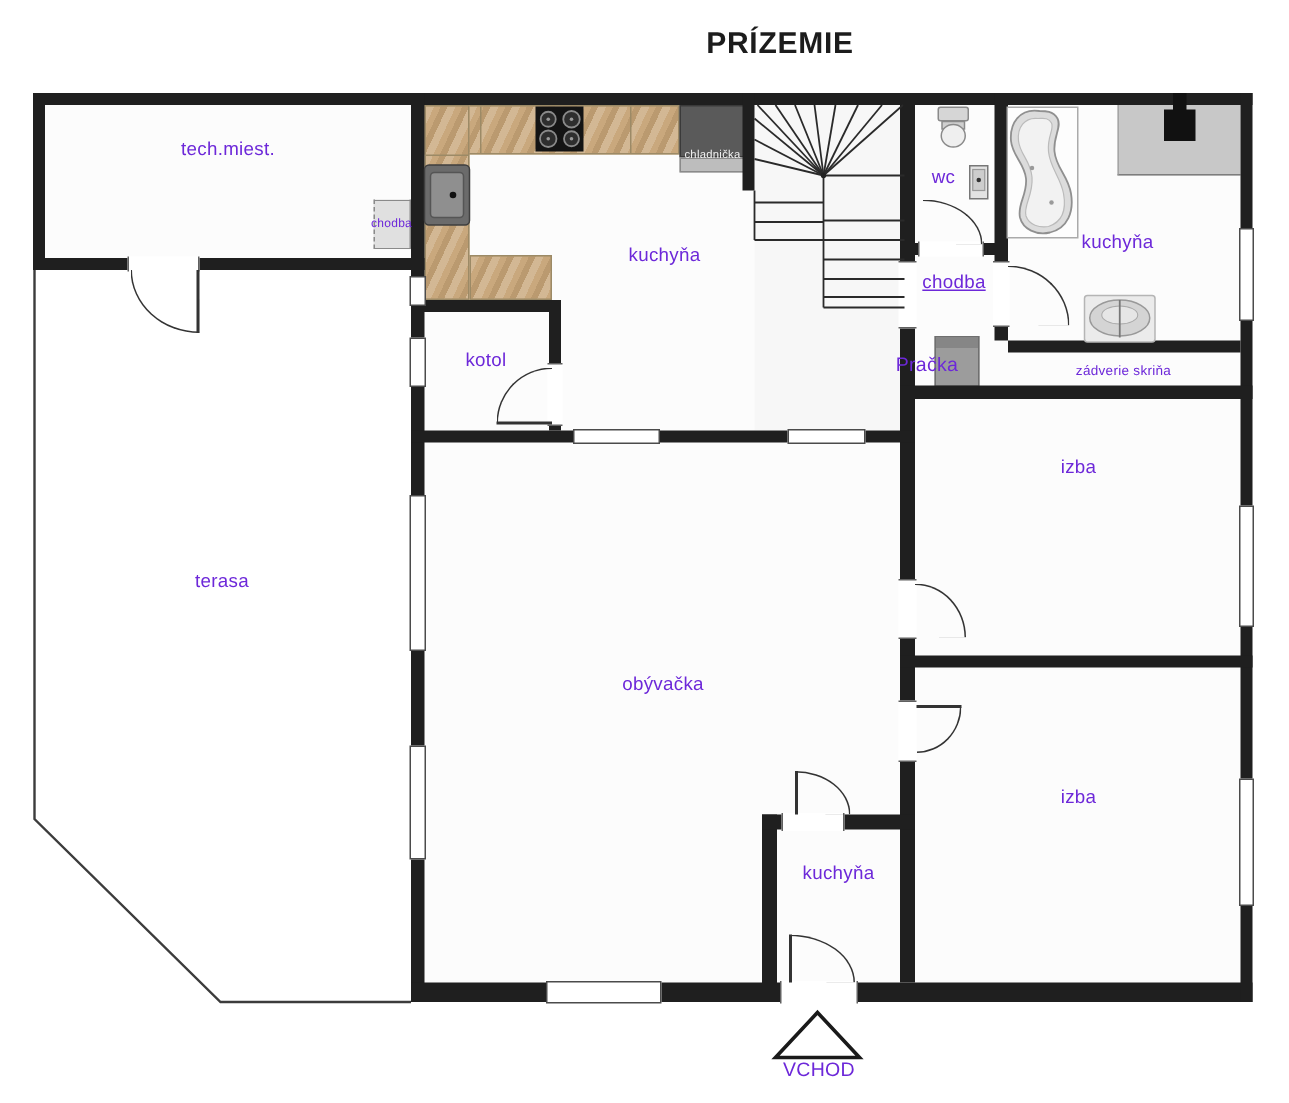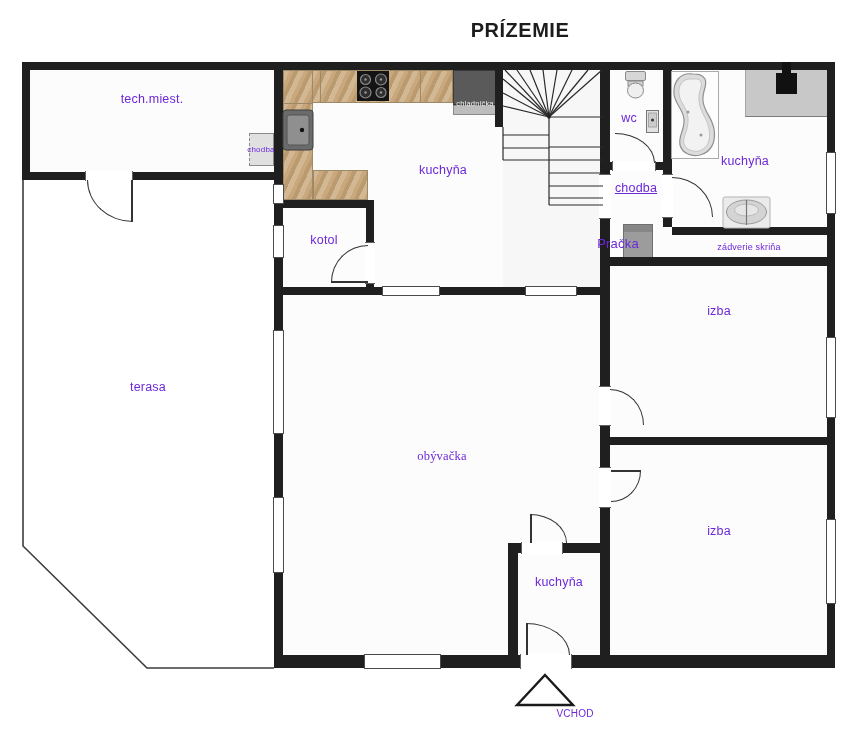--- a/index.html
+++ b/index.html
@@ -208,17 +208,17 @@
   <div class="lbl lbl-sm" style="left:261px; top:149px;">chodba</div>
   <div class="lbl" style="left:629px; top:118px;">wc</div>
   <div class="lbl" style="left:745px; top:161px;">kuchyňa</div>
   <div class="lbl" style="left:636px; top:188px;text-decoration:underline;">chodba</div>
   <div class="lbl lbl-sm" style="left:618px; top:243px; font-size:13px;">Pračka</div>
   <div class="lbl" style="left:749px; top:247px; font-size:9px;">zádverie skriňa</div>
   <div class="lbl" style="left:324px; top:240px;">kotol</div>
   <div class="lbl" style="left:719px; top:311px;">izba</div>
   <div class="lbl" style="left:719px; top:531px;">izba</div>
   <div class="lbl" style="left:148px; top:387px;">terasa</div>
-  <div class="lbl" style="left:442px; top:456px;font-family:Liberation Serif, serif;">obývačka</div>
+  <div class="lbl" style="left:442px; top:456px;">obývačka</div>
   <div class="lbl" style="left:559px; top:582px;">kuchyňa</div>
-  <div class="lbl" style="left:575px; top:713px; font-size:10px;">VCHOD</div>
+  <div class="lbl" style="left:546px; top:713px; font-size:13px;">VCHOD</div>
 
 </div>
 
 </body></html>

